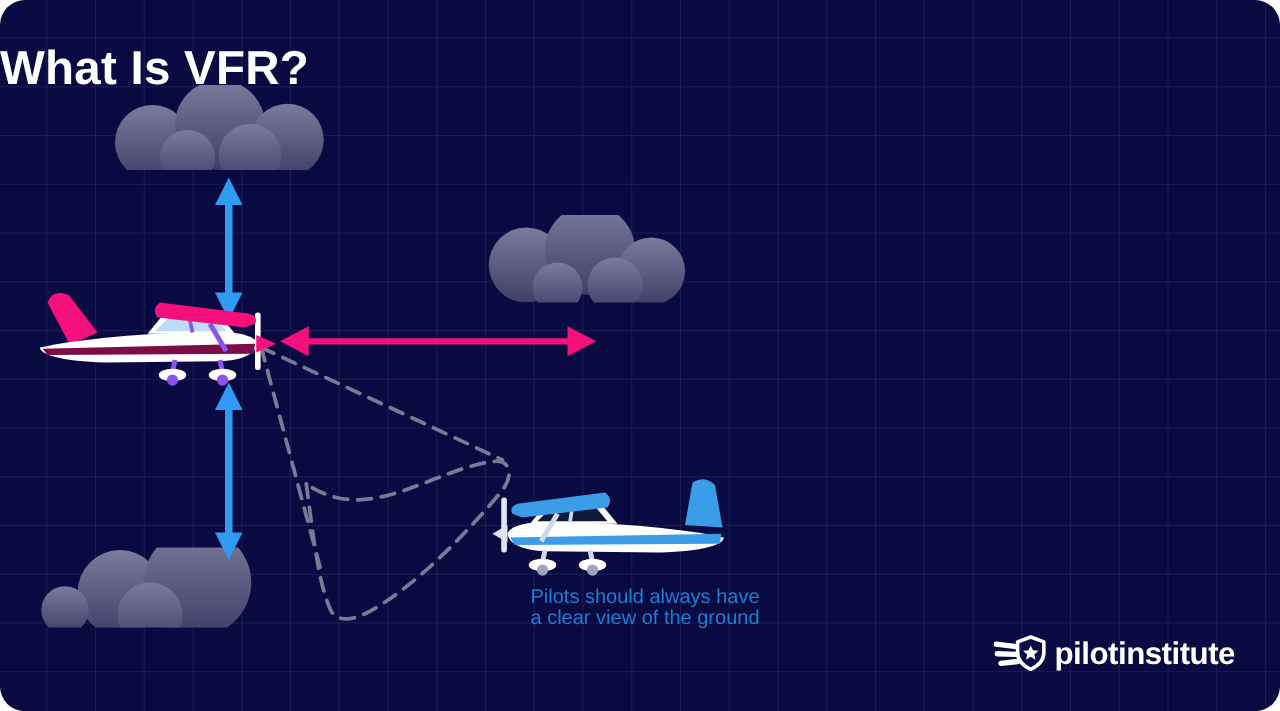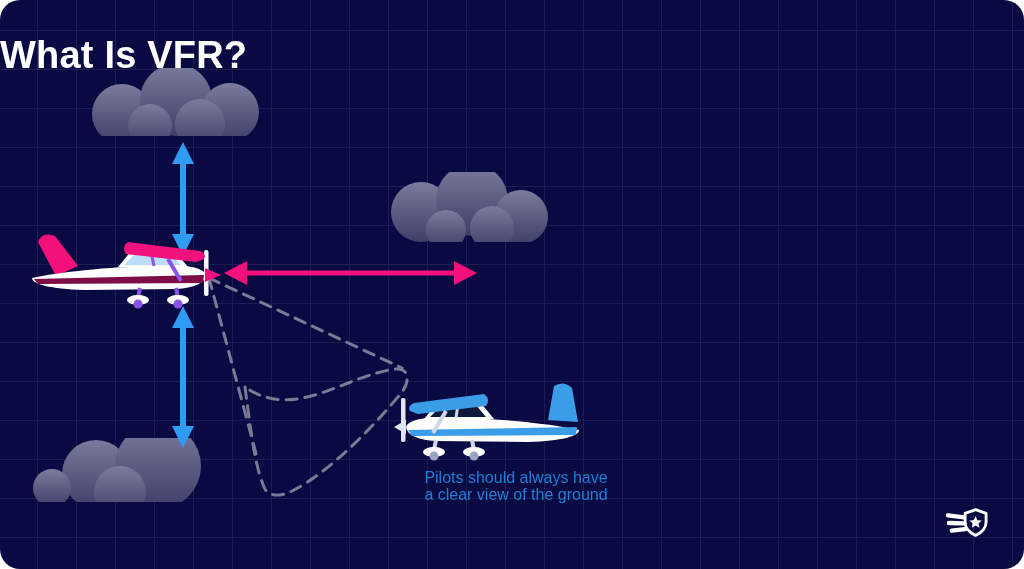--- a/index.html
+++ b/index.html
@@ -157,16 +157,17 @@
     </div>
 
     <div class="logo">
       <svg width="42" height="32" viewBox="0 0 44 32">
         <line x1="2" y1="8" x2="19" y2="10" stroke="#ffffff" stroke-width="4.5" stroke-linecap="round"></line>
         <line x1="3" y1="16" x2="19" y2="16.5" stroke="#ffffff" stroke-width="4.5" stroke-linecap="round"></line>
         <line x1="6" y1="24" x2="20" y2="22.5" stroke="#ffffff" stroke-width="4.5" stroke-linecap="round"></line>
         <path d="M31,2 L42,6 V15 Q42,24 31,29 Q20,24 20,15 V6 Z" fill="none" stroke="#ffffff" stroke-width="3" stroke-linejoin="round"></path>
         <polygon points="31,9 32.9,13.1 37.4,13.5 34,16.6 35,21 31,18.6 27,21 28,16.6 24.6,13.5 29.1,13.1" fill="#ffffff"></polygon>
       </svg>
+      <span class="logo-text">pilotinstitute</span>
     </div>
 
   </div>
 </div>
 
 </body></html>

